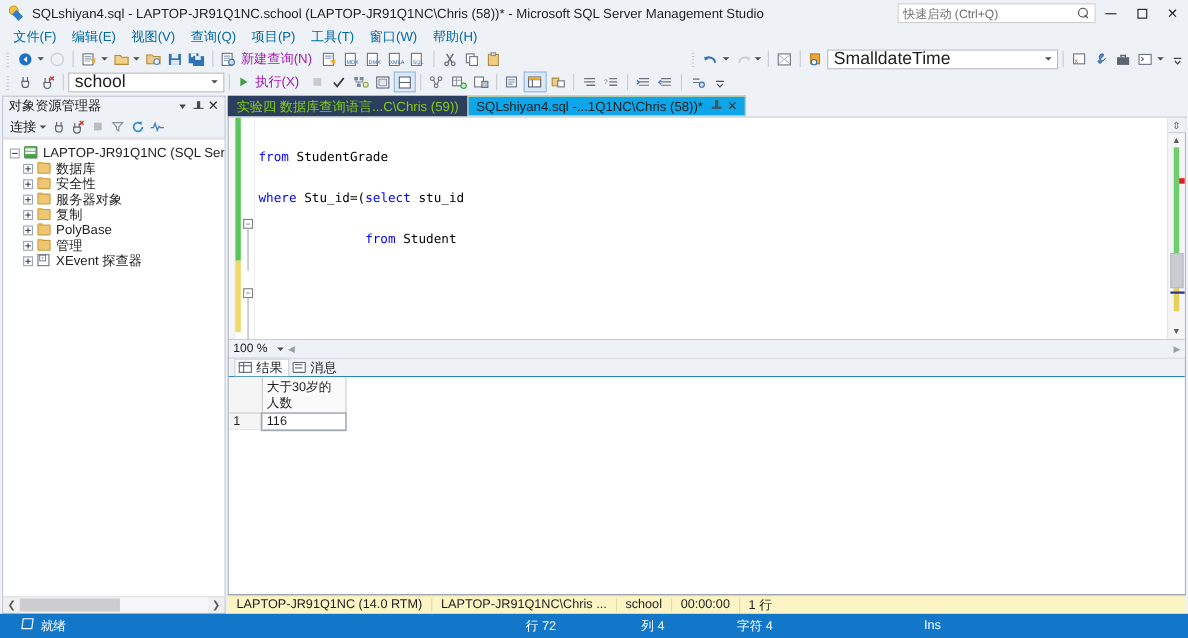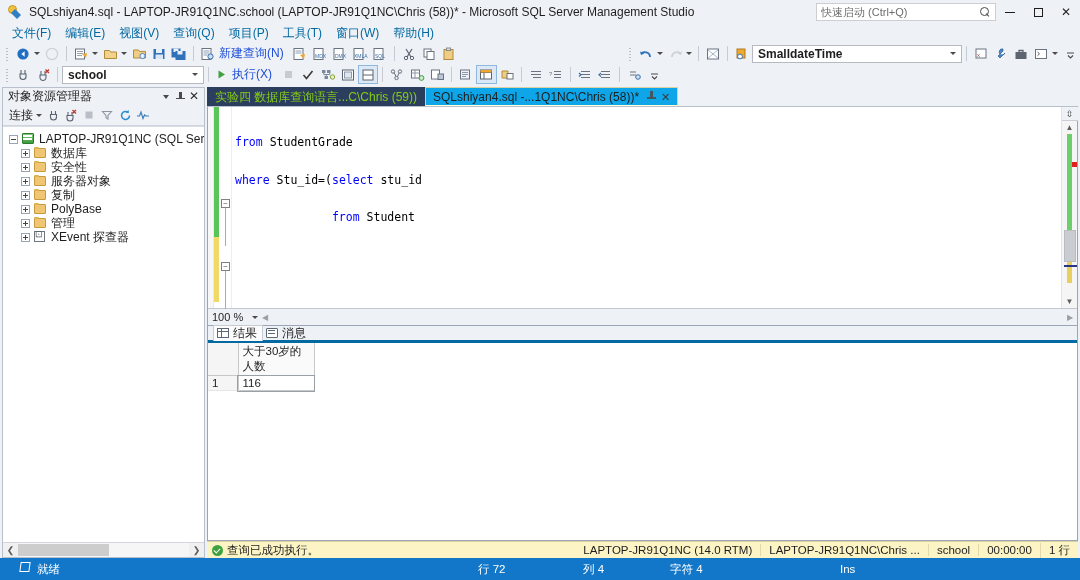--- a/index.html
+++ b/index.html
@@ -114,33 +114,33 @@
     flex: 0 0 auto;
   }
   .tb-btn {
     height: 19px; min-width: 20px;
     display: flex; align-items: center; justify-content: center;
     padding: 0 2px; flex: 0 0 auto;
   }
   .tb-btn.pressed { background: #dce8f6; border: 1px solid #8fb8e0; }
   .tb-btn.disabled { opacity: .38; }
   .tb-label {
-    font-size: 12px; color: #1d4ed8; padding: 0 4px; white-space: nowrap;
+    font-size: 12px; color: #a21caf; padding: 0 4px; white-space: nowrap;
   }
   .tb-arrow {
     width: 0; height: 0; margin-left: 1px; margin-right: 2px;
     border-left: 3px solid transparent; border-right: 3px solid transparent;
     border-top: 3.5px solid #4a4a4a; flex: 0 0 auto;
   }
   .combo {
     height: 18px; background: #fff; border: 1px solid #b6bac0;
     display: flex; align-items: center; padding: 0 2px 0 5px;
     flex: 0 0 auto;
   }
-  .combo .cb-text { font-size: 12px; color: #1e1e1e; flex: 1; white-space: nowrap; font-weight: bold; }
+  .combo .cb-text { font-size: 16px; color: #1e1e1e; flex: 1; white-space: nowrap; }
   .combo .cb-arrow {
     width: 13px; display: flex; align-items: center; justify-content: center;
   }
   .combo .cb-arrow i {
     width: 0; height: 0;
     border-left: 3px solid transparent; border-right: 3px solid transparent;
     border-top: 3.5px solid #4a4a4a; display: block;
   }
   .ico { display: block; }
 
@@ -367,21 +367,21 @@
 
   
   .results-pane {
     height: 215px; min-height: 215px;
     display: flex; flex-direction: column;
     background: #eef1f6;
     border: 1px solid #9aa6b6; border-top: none;
   }
   .res-tabs {
     height: 17px; min-height: 17px; display: flex; align-items: center;
-    background: #eef1f6; padding-left: 5px; border-bottom: 3px solid #0369a1;
+    background: #eef1f6; padding-left: 5px; border-bottom: 1px solid #0369a1;
   }
   .res-tab {
     display: flex; align-items: center; height: 16px; padding: 0 5px 0 3px;
     font-size: 12px; color: #1e1e1e; white-space: nowrap;
   }
   .res-tab.active { background: #fdfdfd; border: 1px solid #c6ccd6; border-bottom: none; }
   .res-tab .rt-ico { width: 13px; height: 11px; margin-right: 3px; flex: 0 0 auto; position: relative; }
   .grid-ico {
     width: 12px; height: 10px; border: 1px solid #5e6874; background: #fff;
   }
@@ -1032,24 +1032,20 @@
               <tr>
                 <td class="gr-num">1</td>
                 <td class="gr-cell selected">116</td>
               </tr>
             </tbody>
           </table>
         </div>
       </div>
 
       <div class="statusbar">
-        <div class="sb-left">
-          <div class="sb-ok"></div>
-          <span>查询已成功执行。</span>
-        </div>
         <div class="sb-seg noborder">LAPTOP-JR91Q1NC (14.0 RTM)</div>
         <div class="sb-seg">LAPTOP-JR91Q1NC\Chris ...</div>
         <div class="sb-seg">school</div>
         <div class="sb-seg">00:00:00</div>
         <div class="sb-seg">1 行</div>
       </div>
 
     </div>
   </div>
 

